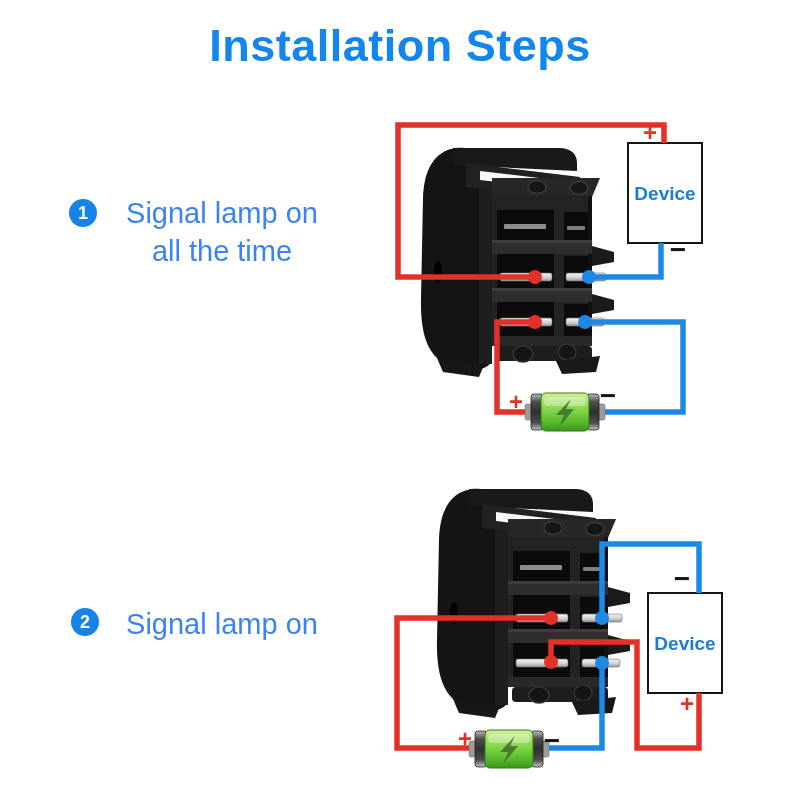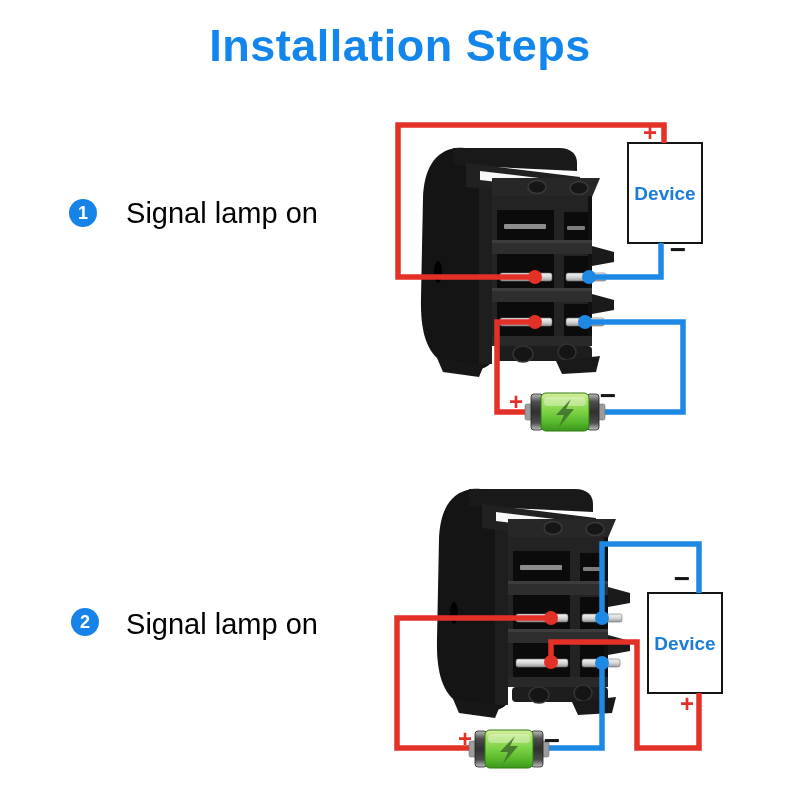--- a/index.html
+++ b/index.html
@@ -13,21 +13,21 @@
     font-size:45px;font-weight:700;letter-spacing:.5px;color:#1286ec;
   }
   .badge{
     position:absolute;width:28px;height:28px;border-radius:50%;
     background:#1583e8;color:#ffffff;font-size:18px;font-weight:700;
     line-height:28px;text-align:center;display:block;
   }
   .badge1{left:69px;top:199px;}
   .badge2{left:71px;top:608px;}
   .step-text{
-    position:absolute;width:250px;text-align:center;color:#000000;
+    position:absolute;width:250px;text-align:center;color:#3b82f6;
     font-size:29px;line-height:38px;font-weight:400;
   }
   .step-text.s1{left:97px;top:194px;}
   .step-text.s2{left:97px;top:605px;}
   text.lbl-red{fill:#e33128;font-size:24px;font-weight:700;}
   text.lbl-dark{fill:#141414;font-size:28px;font-weight:700;}
   text.lbl-device{fill:#1b7cd9;font-size:19px;font-weight:700;}
   .wire-red{stroke:#e33128;stroke-width:5.5;fill:none;}
   .wire-blue{stroke:#1e88e5;stroke-width:5.5;fill:none;}
   .dot-red{fill:#e33128;}
@@ -36,20 +36,21 @@
 </head>
 <body>
 
 <div class="stage">
 
   <div class="title">Installation Steps</div>
 
   <span class="badge badge1">1</span>
   <div class="step-text s1">
     <div>Signal lamp on</div>
+    <div>all the time</div>
   </div>
 
   <span class="badge badge2">2</span>
   <div class="step-text s2">
     <div>Signal lamp on</div>
   </div>
 
   <svg width="800" height="800" viewBox="0 0 800 800">
     <defs>
       <linearGradient id="bladeGrad" x1="0" y1="0" x2="0" y2="1">

